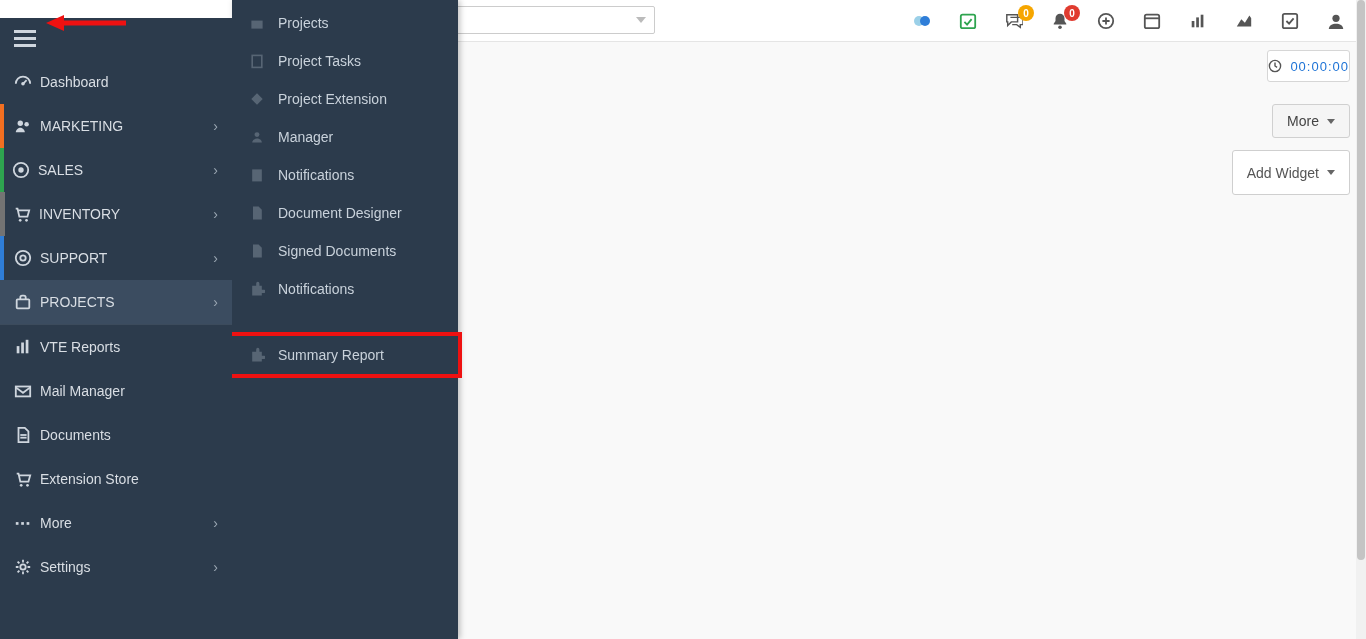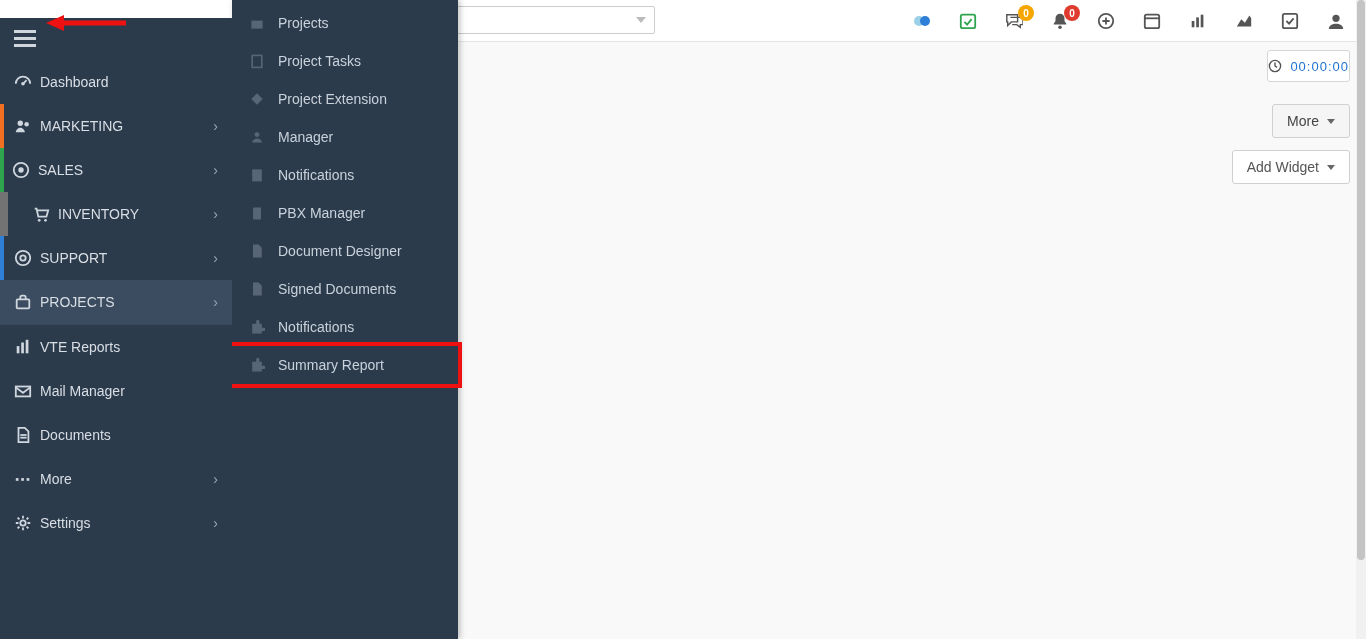--- a/index.html
+++ b/index.html
@@ -19,47 +19,47 @@
 
 .orange-line{position:absolute; top:42px; left:0; width:458px; height:2px; background:#f36f21; z-index:6;}
 
 
 .timer-box{ position:absolute; top:50px; right:16px; height:32px; border:1px solid #d6d6d6; border-radius:3px; display:flex; align-items:center; gap:8px; padding:0 0; background:#fff; font-size:13px; cursor:pointer;text-align:right; }
 .timer-box .clock{color:#555;}
 .timer-box .time{color:#1e73d6; letter-spacing:1px;}
 
 
 .btn-more{ position:absolute; top:104px; right:16px; height:34px; border:1px solid #d0d0d0; border-radius:3px; background:#f5f5f5; padding:0 14px; display:flex; align-items:center; gap:8px; font-size:14px; color:#444; cursor:pointer;}
-.btn-addwidget{ position:absolute; top:150px; right:16px; height:34px; border:1px solid #cfcfcf; border-radius:3px; background:#fff; padding:0 14px; display:flex; align-items:center; gap:8px; font-size:14px; color:#555; cursor:pointer;}
+.btn-addwidget{ position:absolute; top:150px; right:16px; height:45px; border:1px solid #cfcfcf; border-radius:3px; background:#fff; padding:0 14px; display:flex; align-items:center; gap:8px; font-size:14px; color:#555; cursor:pointer;}
 .btn-more .caret,.btn-addwidget .caret{ width:0;height:0;border-left:4px solid transparent;border-right:4px solid transparent;border-top:5px solid #666;}
 
 
 .sidebar{ position:absolute; top:0; left:0; width:232px; height:639px; background:#2c3b4c; color:#d9dee4; z-index:20;margin-top:18px; }
 .sidebar .hamburger{ height:42px; display:flex; align-items:center; padding-left:14px; cursor:pointer;}
 .sidebar .hamburger svg{fill:#cfd6de;}
 .nav-item{ height:44px; display:flex; align-items:center; padding:0 14px; font-size:14px; cursor:pointer; position:relative;}
 .nav-item .icon-slot{width:26px;display:flex;justify-content:flex-start;}
 .nav-item .label{flex:1; white-space:nowrap;}
 .nav-item .chev{ color:#9aa6b2; font-size:14px;}
 .nav-sep{height:1px;background:#3c4b5c;margin:0;}
 
 .nav-item.accent-orange{border-left:4px solid #f36f21; padding-left:10px;}
 .nav-item.accent-green{border-left:4px solid #2ea44f; padding-left:8px;}
-.nav-item.accent-yellow{border-left:8px solid #737373; padding-left:24px;}
+.nav-item.accent-yellow{border-left:5px solid #737373; padding-left:8px;}
 .nav-item.accent-blue{border-left:4px solid #2f7ed8; padding-left:10px;}
 .nav-item.active{background:#3b4c60;}
 
 
 .red-arrow{position:absolute; top:14px; left:46px; width:80px; height:18px; z-index:40; pointer-events:none;}
 
 
 .submenu{ position:absolute; top:0; left:232px; width:226px; height:639px; background:#2c3b4c; z-index:18; padding-top:4px; box-shadow: 2px 0 6px rgba(0,0,0,.25);}
 .sub-item{ height:38px; display:flex; align-items:center; padding:0 16px; color:#c9d2db; font-size:14px; cursor:pointer; gap:12px;}
 .sub-item .sicon{width:18px;height:18px;display:flex;align-items:center;justify-content:center;opacity:.45;}
-.sub-item.highlight{outline:4px solid #e11;}
+.sub-item.highlight{outline:4px solid #e11;margin-top:28px;}
 
 
 .fake-scroll{position:absolute; right:0; top:0; width:10px; height:639px; background:#f1f1f1;}
 .fake-scroll .thumb{position:absolute; left:1px; width:8px; background:#c4c4c4; border-radius:4px;}
 
 
 svg{display:block;}
 </style>
 </head>
 <body>
@@ -259,20 +259,30 @@
     <span class="icon-slot">
         <svg width="18" height="18" viewBox="0 0 20 20">
           <path d="M5 2h7l4 4v12H5z" fill="none" stroke="#cfd6de" stroke-width="2"></path>
           <line x1="7" y1="10" x2="14" y2="10" stroke="#cfd6de" stroke-width="2"></line>
           <line x1="7" y1="13" x2="14" y2="13" stroke="#cfd6de" stroke-width="2"></line>
         </svg>
       </span>
     <span class="label">Documents</span>
   </div>
 
+  <div class="nav-item">
+    <span class="icon-slot">
+        <svg width="18" height="18" viewBox="0 0 20 20">
+          <path d="M3 4h2l2 9h9l2-7H6" fill="none" stroke="#cfd6de" stroke-width="2"></path>
+          <circle cx="8" cy="17" r="1.5" fill="#cfd6de"></circle>
+          <circle cx="15" cy="17" r="1.5" fill="#cfd6de"></circle>
+        </svg>
+      </span>
+    <span class="label">Extension Store</span>
+  </div>
 
   <div class="nav-item">
     <span class="icon-slot">
         <svg width="18" height="18" viewBox="0 0 20 20">
           <rect x="2" y="9" width="3" height="3" fill="#cfd6de"></rect>
           <rect x="8" y="9" width="3" height="3" fill="#cfd6de"></rect>
           <rect x="14" y="9" width="3" height="3" fill="#cfd6de"></rect>
         </svg>
       </span>
     <span class="label">More</span>
@@ -334,28 +344,20 @@
     <span class="sicon">
         <svg width="16" height="16" viewBox="0 0 20 20">
           <rect x="4" y="3" width="12" height="15" fill="#8d99a6"></rect>
         </svg>
       </span>
     <span>Notifications</span>
   </div>
   <div class="sub-item">
     <span class="sicon">
         <svg width="16" height="16" viewBox="0 0 20 20">
-          <rect x="5" y="3" width="10" height="15" rx="1" fill="#8d99a6"></rect>
-        </svg>
-      </span>
-    <span>PBX Manager</span>
-  </div>
-  <div class="sub-item">
-    <span class="sicon">
-        <svg width="16" height="16" viewBox="0 0 20 20">
           <path d="M5 2h7l4 4v12H5z" fill="#8d99a6"></path>
         </svg>
       </span>
     <span>Document Designer</span>
   </div>
   <div class="sub-item">
     <span class="sicon">
         <svg width="16" height="16" viewBox="0 0 20 20">
           <path d="M5 2h7l4 4v12H5z" fill="#8d99a6"></path>
         </svg>

